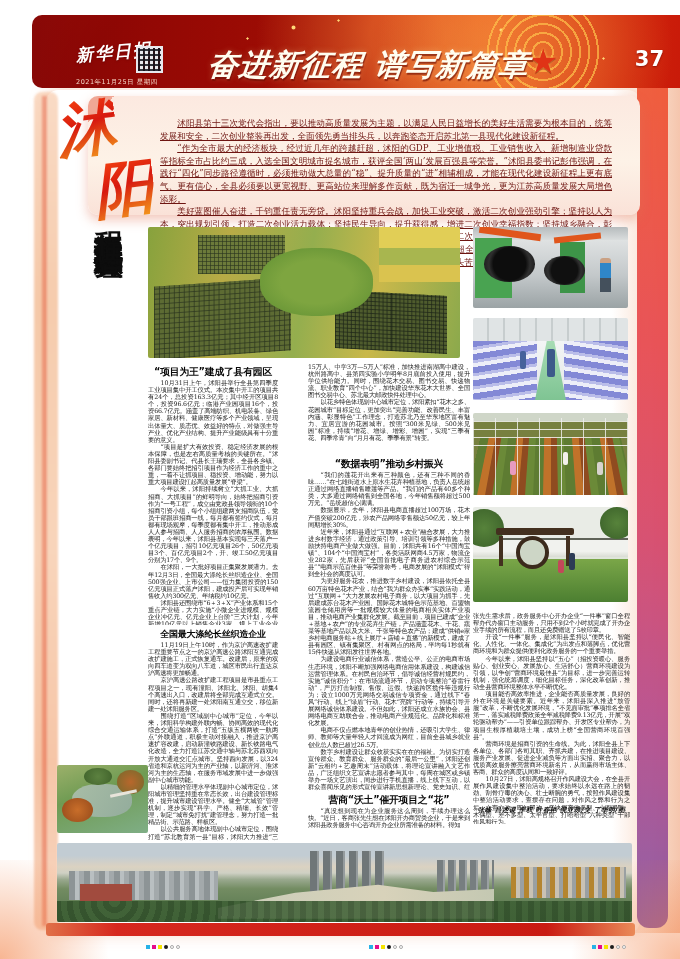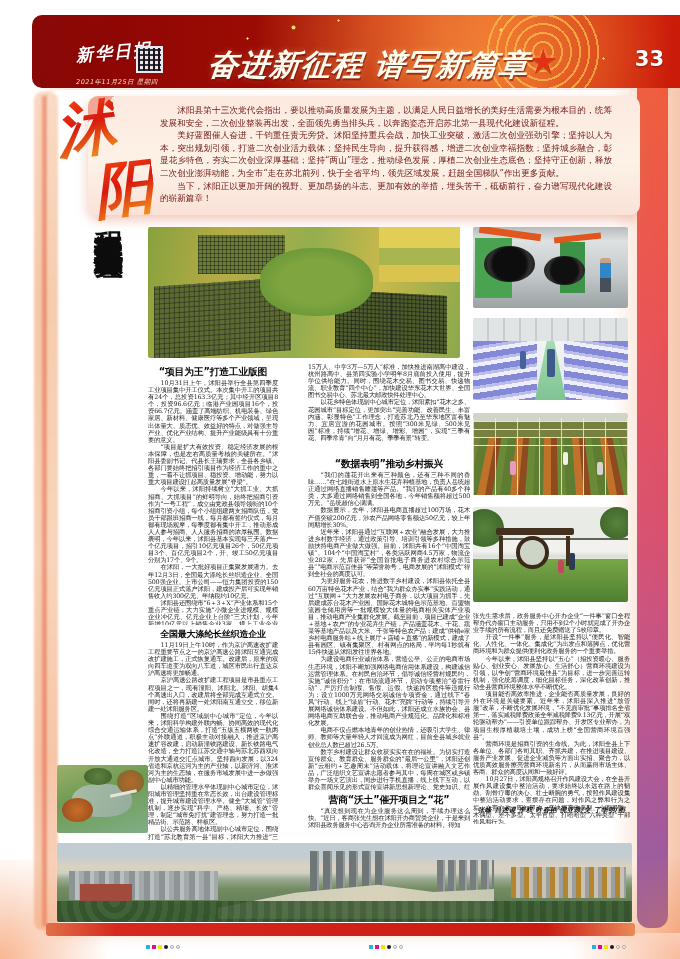--- a/index.html
+++ b/index.html
@@ -15,21 +15,21 @@
       linear-gradient(95deg,#8e0c0a 0%,#b31108 18%,#d62009 48%,#e23c10 68%,#c91a09 100%);
     overflow:hidden;}
   .banner .spark{position:absolute;border-radius:50%;background:radial-gradient(circle,#ffd978 0 40%,rgba(255,217,120,0) 70%);}
   .masthead{position:absolute;left:44px;top:26px;color:#fff;font-family:"DejaVu Serif",serif;
     font-style:italic;font-weight:bold;font-size:17px;letter-spacing:2px;transform:rotate(-5deg);
     text-shadow:0 1px 2px rgba(90,0,0,.6);}
   .qr{position:absolute;left:104px;top:31px;width:27px;height:27px;background:
       repeating-linear-gradient(0deg,rgba(20,20,30,.85) 0 2px,transparent 2px 5px),
       repeating-linear-gradient(90deg,rgba(20,20,30,.85) 0 2px,#e8e8ee 2px 5px);
       border:2px solid #e8e8ee;box-sizing:border-box;}
-  .issue-date{position:absolute;left:44px;top:63px;color:#f6d9c8;font-size:6.5px;letter-spacing:.5px;font-style:italic;}
+  .issue-date{position:absolute;left:44px;top:63px;color:#f6d9c8;font-size:6.5px;letter-spacing:.5px;}
   .slogan{position:absolute;left:176px;top:30px;width:330px;color:#fffdf0;
     font-size:30px;font-weight:900;font-style:italic;letter-spacing:1px;white-space:nowrap;
     text-shadow:1px 2px 1px rgba(110,10,0,.65),0 0 6px rgba(255,230,160,.35);
     transform:skewX(-6deg);}
   .emblem{position:absolute;left:452px;top:-22px;width:118px;height:118px;border-radius:50%;
     background:repeating-radial-gradient(circle,rgba(255,196,77,.85) 0 2px,rgba(255,196,77,0) 2px 9px);
     opacity:.8;}
   .emblem-star{position:absolute;left:496px;top:26px;font-size:34px;color:#e03316;
     text-shadow:0 0 3px #ffcf5e,0 1px 1px #7c1200;}
   .page-number{position:absolute;right:16px;top:32px;color:#fff;font-size:21px;font-weight:bold;
@@ -55,22 +55,22 @@
   .bottom-bar{position:absolute;left:46px;top:923px;width:589px;height:13px;border-radius:3px;
     background:linear-gradient(90deg,#e07048,#d6281e 12%,#c91b12 85%,#ea8a58);}
 
   
   .intro{position:absolute;left:88px;top:96px;width:552px;height:119px;border-radius:10px;
     background:linear-gradient(180deg,#fcе9e0,#fdf2e7 55%,#fae2d8);
     background:linear-gradient(180deg,#fce9e0,#fdf2e7 55%,#fae2d8);
     box-shadow:0 5px 12px rgba(226,118,88,.4);}
   .intro-fold{position:absolute;left:0;top:0;width:26px;height:26px;
     background:linear-gradient(135deg,#f0a795 0 50%,transparent 50%);border-radius:10px 0 0 0;}
-  .intro-text{position:absolute;left:72px;top:8px;width:452px;color:#6e1511;
-    font-family:"DejaVu Serif",serif;font-size:8.6px;line-height:12.6px;text-align:justify;}
+  .intro-text{position:absolute;left:72px;top:21px;width:452px;color:#6e1511;
+    font-family:"DejaVu Serif",serif;font-size:8.6px;line-height:12.6px;text-align:justify;text-decoration:underline;}
   .intro-text p{margin:0;text-indent:2em;}
 
   
   .county{position:absolute;left:56px;top:98px;width:92px;height:132px;}
   .county span{position:absolute;font-family:"DejaVu Serif",serif;font-style:italic;font-weight:bold;
     font-size:60px;line-height:1;background:linear-gradient(165deg,#ef3b10 10%,#d7190f 45%,#f2921c 95%);
     -webkit-background-clip:text;background-clip:text;color:transparent;transform:rotate(-7deg);}
   .county .c1{left:0;top:0;}
   .county .c2{left:38px;top:60px;}
   .vertical-headline{position:absolute;left:81px;top:228px;width:54px;height:540px;
@@ -217,27 +217,28 @@
     <span class="spark" style="left:47%;top:6%;width:3px;height:3px;"></span>
     <span class="spark" style="left:33%;top:30%;width:3px;height:3px;"></span>
     <span class="spark" style="left:72%;top:18%;width:4px;height:4px;"></span>
     <span class="spark" style="left:88%;top:58%;width:3px;height:3px;"></span>
     <div class="emblem"></div>
     <div class="emblem-star">★</div>
     <div class="masthead">新华日报</div>
     <div class="qr"></div>
     <div class="issue-date">2021年11月25日 星期四</div>
     <div class="slogan">奋进新征程  谱写新篇章</div>
-    <div class="page-number">33</div>
+    <div class="page-number">37</div>
   </div>
 
   <div class="intro">
     <div class="intro-fold"></div>
     <div class="intro-text">
       <p>沭阳县第十三次党代会指出，要以推动高质量发展为主题，以满足人民日益增长的美好生活需要为根本目的，统筹发展和安全，二次创业整装再出发，全面领先勇当排头兵，以奔跑姿态开启苏北第一县现代化建设新征程。</p>
+      <p>“作为全市最大的经济板块，经过近几年的跨越赶超，沭阳的GDP、工业增值税、工业销售收入、新增制造业贷款等指标全市占比约三成，入选全国文明城市提名城市，获评全国‘两山’发展百强县等荣誉。”沭阳县委书记彭伟强调，在践行“四化”同步路径遵循时，必须推动做大总量的“稳”、提升质量的“进”相辅相成，才能在现代化建设新征程上更有底气、更有信心，全县必须要以更宽视野、更高站位来理解多作贡献，既为宿迁一城争光，更为江苏高质量发展大局增色添彩。</p>
       <p>美好蓝图催人奋进，千钧重任责无旁贷。沭阳坚持重兵会战，加快工业突破，激活二次创业强劲引擎；坚持以人为本，突出规划引领，打造二次创业活力载体；坚持民生导向，提升获得感，增进二次创业幸福指数；坚持城乡融合，彰显花乡特色，夯实二次创业深厚基础；坚持“两山”理念，推动绿色发展，厚植二次创业生态底色；坚持守正创新，释放二次创业澎湃动能，为全市“走在苏北前列，快于全省平均，领先区域发展，赶超全国梯队”作出更多贡献。</p>
       <p>当下，沭阳正以更加开阔的视野、更加昂扬的斗志、更加有效的举措，埋头苦干，砥砺前行，奋力谱写现代化建设的崭新篇章！</p>
     </div>
   </div>
 
   <div class="county">
     <span class="c1">沭</span>
     <span class="c2">阳</span>
   </div>
   <div class="vertical-headline">埋头苦干以奔跑姿态开启现代化建设新征程</div>
@@ -296,21 +297,21 @@
   <div class="photo ph-panorama">
     <div class="city1"></div>
     <div class="redbldg"></div>
     <div class="towers"></div>
     <div class="towers2"></div>
     <div class="city2"></div>
     <div class="river"></div>
     <div class="treeband"></div>
   </div>
 
-  <div class="heading" style="left:148px;top:366px;width:130px;">“项目为王”打造工业版图</div>
+  <div class="heading" style="left:148px;top:366px;width:130px;">“项目为王”建成了县有园区</div>
   <div class="colblock" style="left:148px;top:379px;width:130px;height:246px;">
     <p>10月31日上午，沭阳县举行全县第四季度工业项目集中开工仪式。本次集中开工的项目共有24个，总投资163.3亿元；其中经开区项目8个，投资96.6亿元；临港产业园项目16个，投资66.7亿元。涵盖了高端纺织、机电装备、绿色家居、新材料、健康医疗等多个产业领域，呈现出体量大、质态优、效益好的特点，对做强主导产业、优化产业结构、提升产业能级具有十分重要的意义。</p>
     <p>“项目是扩大有效投资、稳定经济发展的根本保障，也是左右高质量考核的关键所在。”沭阳县委副书记、代县长王瑞要求，全县各乡镇、各部门要始终把招引项目作为经济工作的重中之重，一着不让抓项目、稳投资、增动能，努力以重大项目建设扛起高质量发展“脊梁”。</p>
     <p>今年以来，沭阳持续树立“大抓工业、大抓招商、大抓项目”的鲜明导向，始终把招商引资作为“一号工程”，成立由党政县领导领衔的10个招商引资小组，每个小组组建两支招商队伍，党员干部跟班招商一线，每月都有签约仪式，每月都有现场观摩，每季度都有集中开工，推动形成人人参与招商、人人服务招商的浓厚氛围。数据表明，今年以来，沭阳县基本实现每三天落户一个亿元项目，招引10亿元项目26个，50亿元项目3个、百亿元项目2个，开、竣工50亿元项目分别为17个、9个。</p>
     <p>在沭阳，一大批好项目正集聚发展潜力。去年12月3日，全国最大涤纶长丝织造企业、全国500强企业、上市公司——恒力集团投资的150亿元项目正式落户沭阳，建成投产后可实现年销售收入约300亿元、年纳税约10亿元。</p>
     <p>沭阳县还围绕市“6＋3＋X”产业体系和15个重点产业链，大力实施“小微企业进规模、规模企业冲亿元、亿元企业上台阶”三大计划，今年新增10亿元以上销售企业3家、规上工业企业150家。一般公共预算收入总量及增幅跃居全省前列、工业销售收入首次突破千亿元大关，六届蝉联全国工业百强县，一批较大项目、好项目正为沭阳现代化建设注入源源不断的澎湃动能。</p>
 
   </div>
   <div class="heading" style="left:148px;top:628px;width:130px;font-size:9px;">全国最大涤纶长丝织造企业</div>
   <div class="colblock" style="left:148px;top:641px;width:130px;height:200px;">

